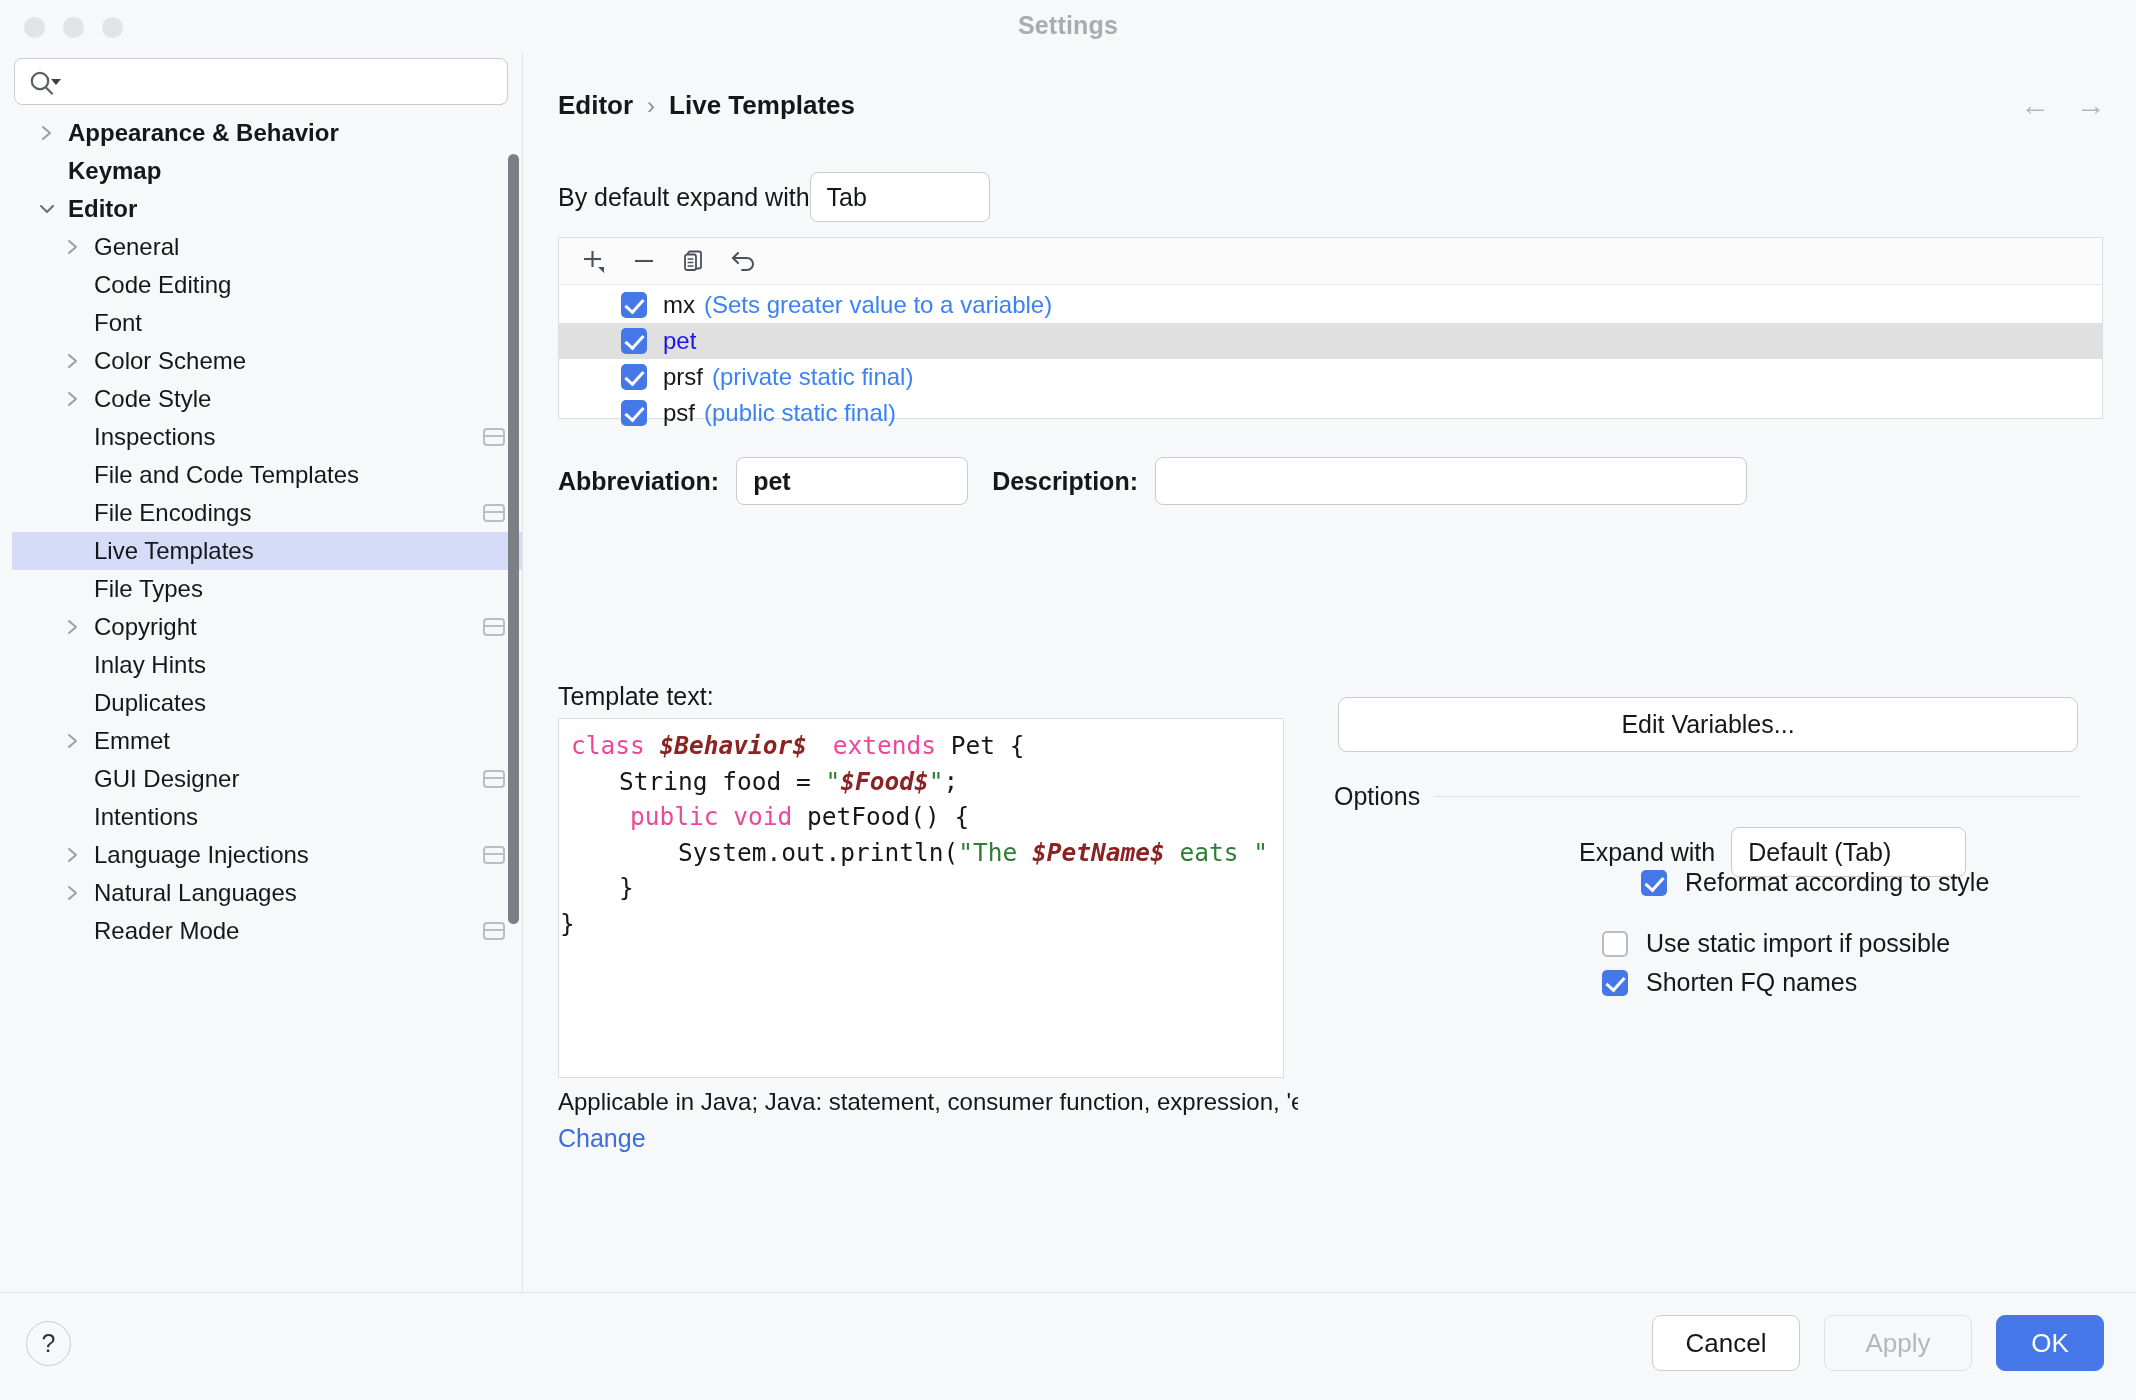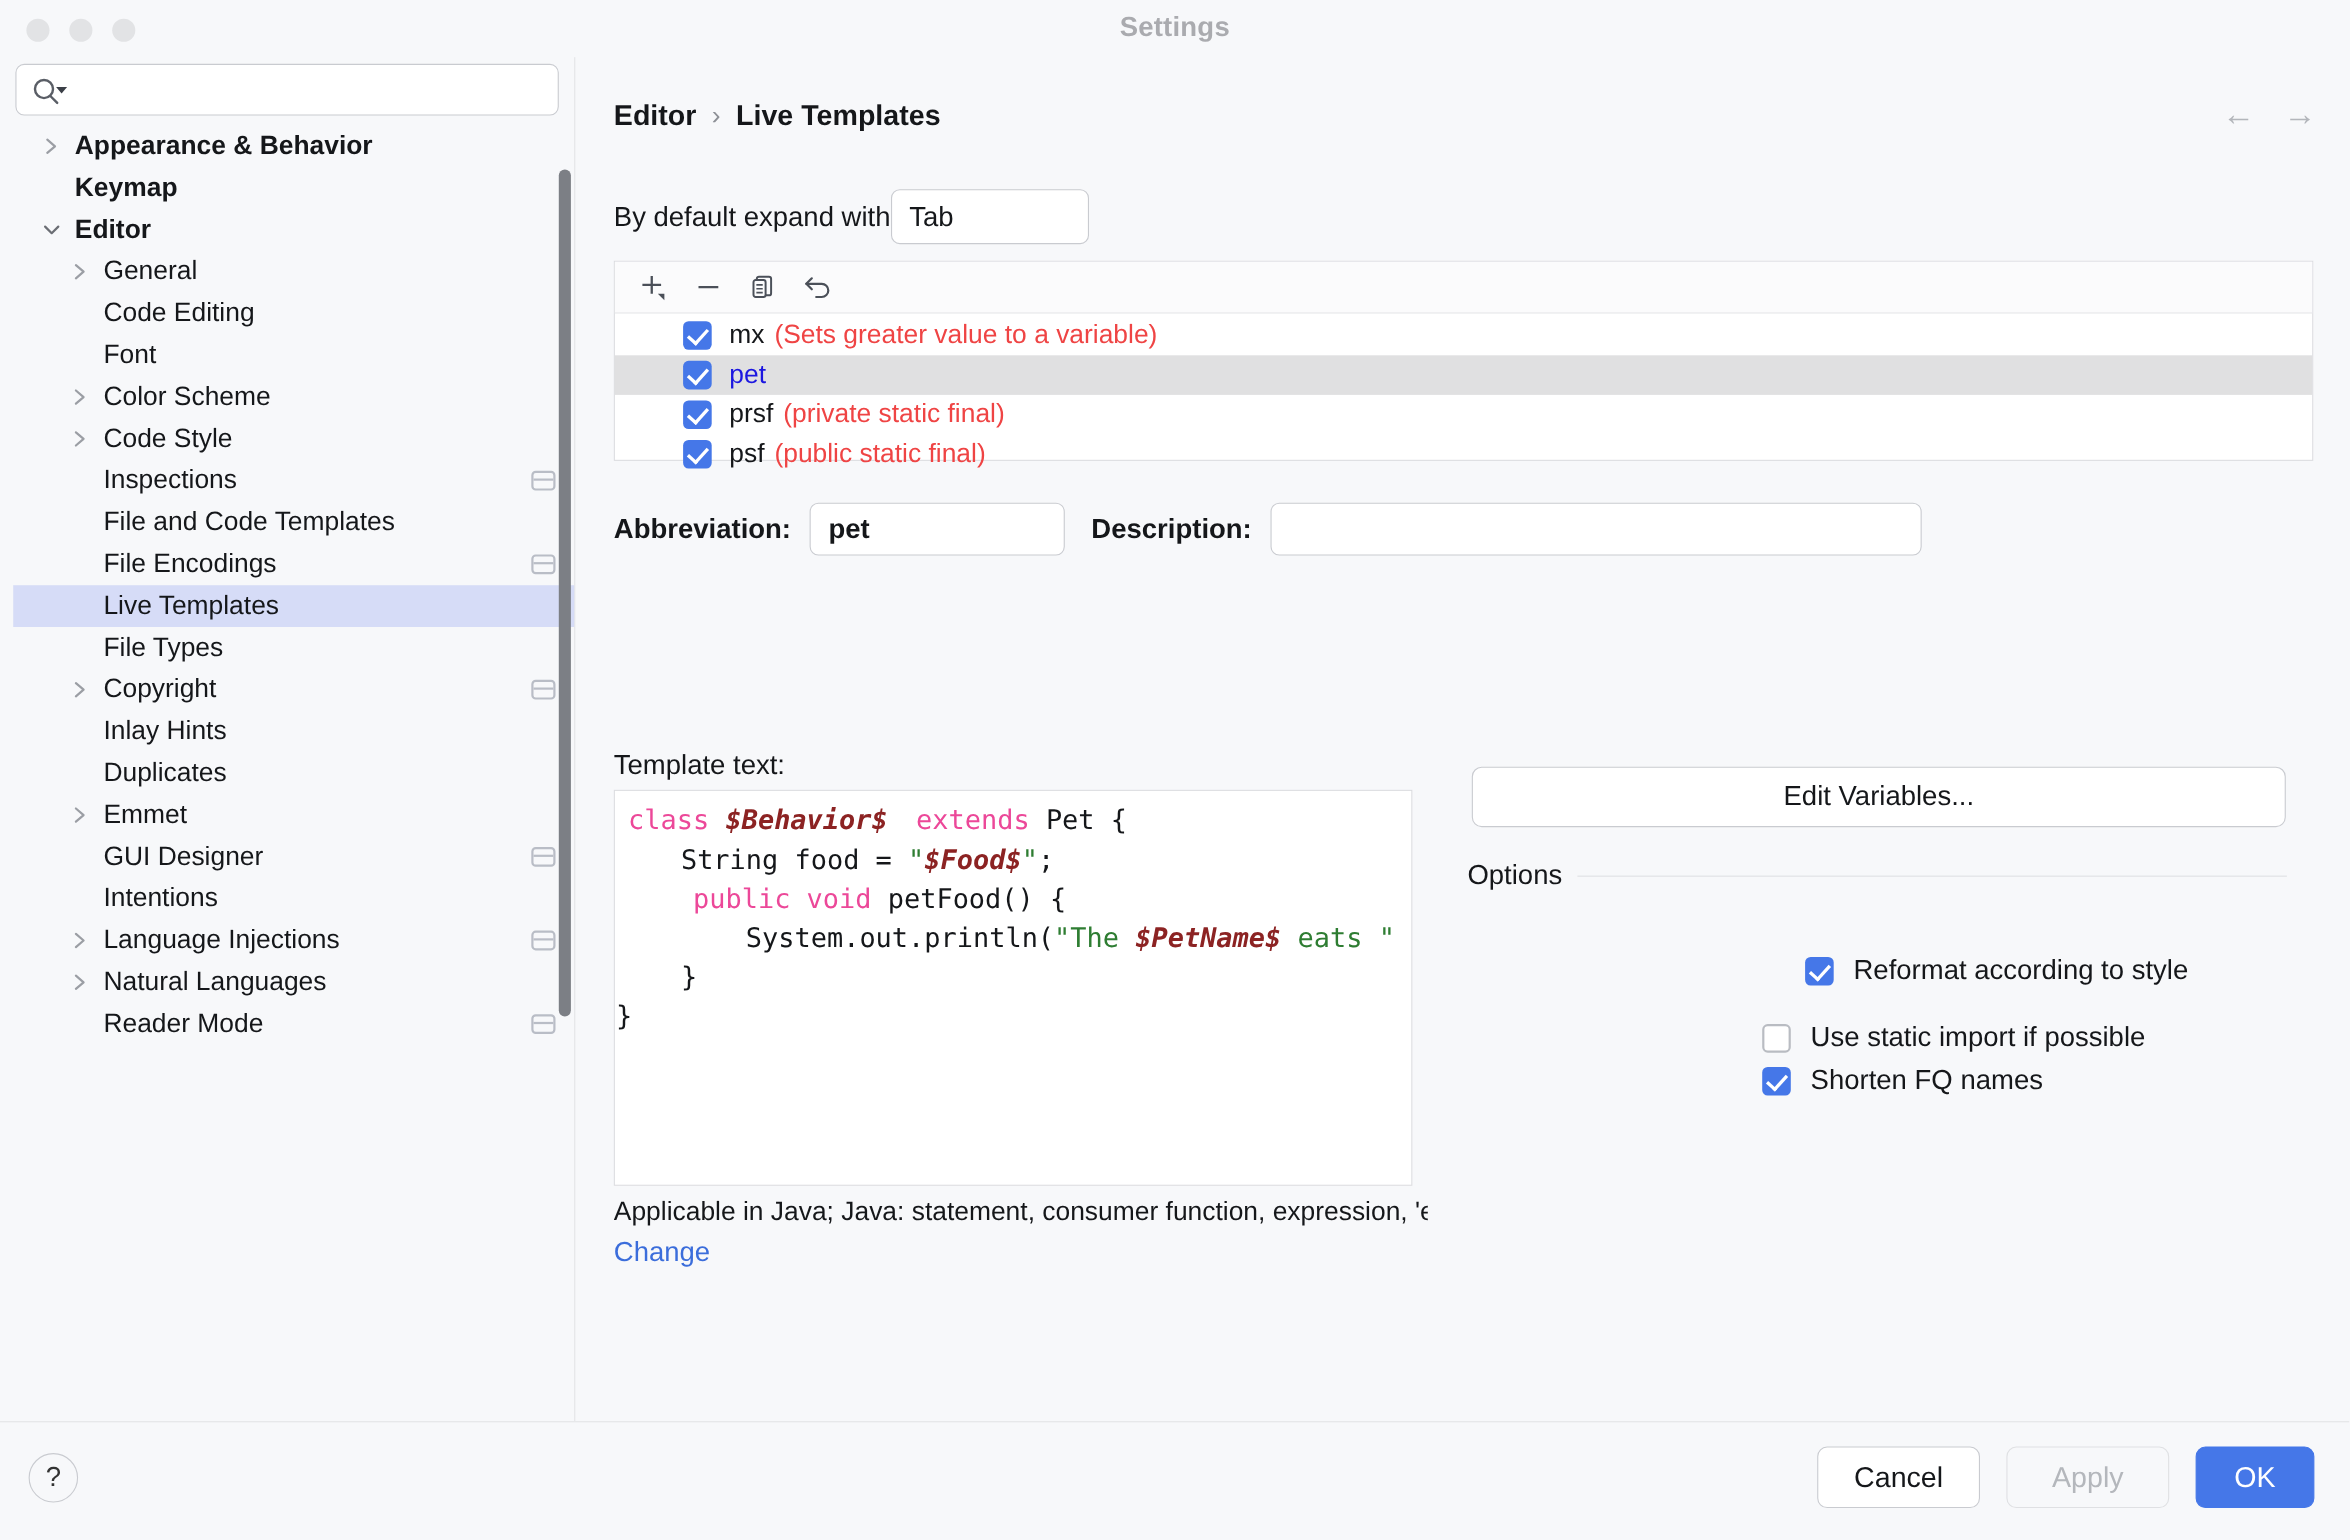--- a/index.html
+++ b/index.html
@@ -155,21 +155,21 @@
   .tpl-list { padding-top: 2px; }
   .tpl-row {
     height: 36px;
     display: flex; align-items: center;
     padding-left: 62px;
     font-size: 24px;
   }
   .tpl-row.selected { background: #e0e0e1; }
   .tpl-abbr { color: #15171a; margin-left: 16px; }
   .tpl-row.selected .tpl-abbr { color: #1c17e0; }
-  .tpl-desc { color: #ef4444; margin-left: 9px; }
+  .tpl-desc { color: #3b82f6; margin-left: 9px; }
 
   
   .cb {
     width: 26px; height: 26px;
     border-radius: 5px;
     flex: 0 0 26px;
     position: relative;
   }
   .cb.on { background: #4577e8; }
   .cb.off { background: #ffffff; border: 2px solid #b9bcc2; }
@@ -560,20 +560,27 @@
 
     <div class="edit-vars-btn">
       <span>Edit Variables...</span>
     </div>
 
     <div class="options-head">
       <span class="options-title">Options</span>
       <span class="options-rule"></span>
     </div>
 
+    <div class="opt-expand-row">
+      <span class="expand-label">Expand with</span>
+      <div class="combo" id="expand-with-combo">
+        <span class="cv">Default (Tab)</span>
+        <span class="chev">ⱟ</span>
+      </div>
+    </div>
 
     <div class="opt-cb-row" id="opt-reformat">
       <span class="cb on"></span>
       <span>Reformat according to style</span>
     </div>
     <div class="opt-cb-row" id="opt-static-import">
       <span class="cb off"></span>
       <span>Use static import if possible</span>
     </div>
     <div class="opt-cb-row" id="opt-shorten">

